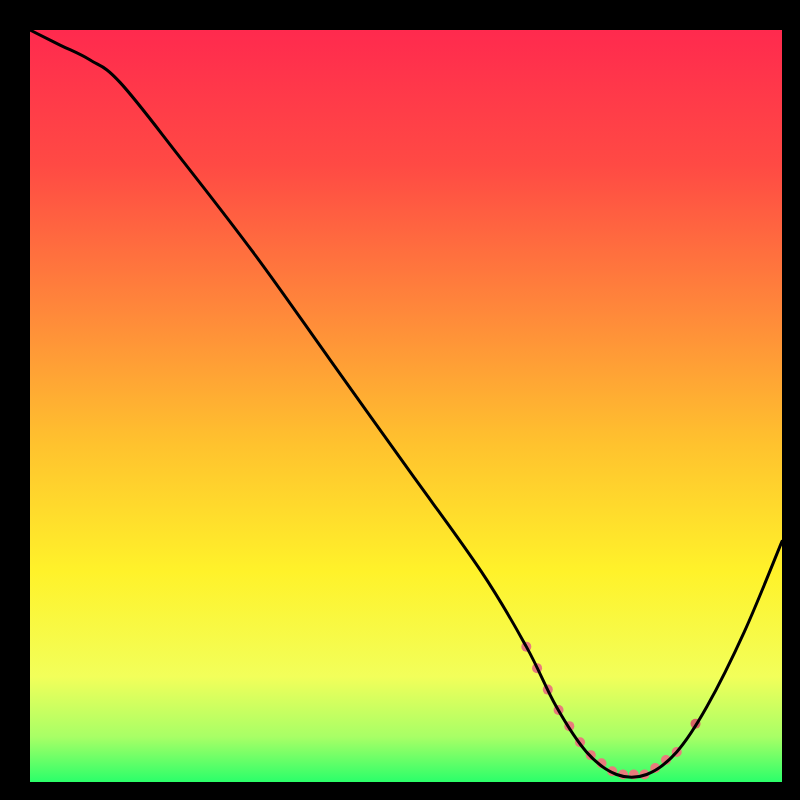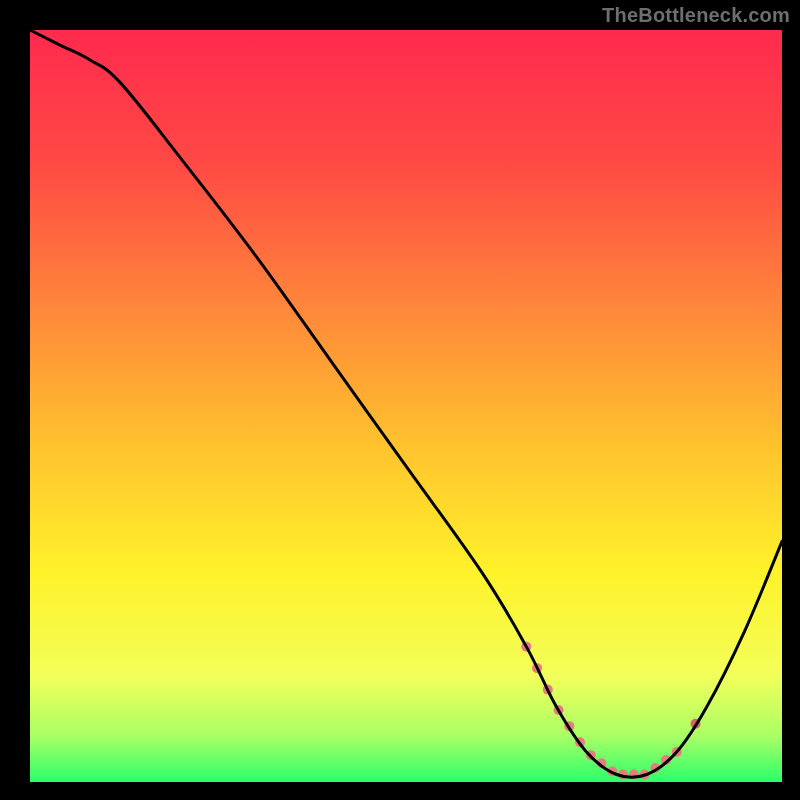--- a/index.html
+++ b/index.html
@@ -37,21 +37,20 @@
     stroke: #000;
     stroke-width: 3;
     stroke-linecap: round;
     stroke-linejoin: round;
   }
 </style>
 </head>
 <body>
 
 <div class="stage">
-  <div class="watermark">TheBottleneck.com</div>
 
   <svg id="chart-svg" width="800" height="800">
     <defs>
       <linearGradient id="bg-grad" x1="0" y1="0" x2="0" y2="1">
           <stop offset="0%" stop-color="#ff2a4e"></stop>
           <stop offset="18%" stop-color="#ff4a44"></stop>
           <stop offset="38%" stop-color="#ff8a3a"></stop>
           <stop offset="55.00000000000001%" stop-color="#ffc22e"></stop>
           <stop offset="72%" stop-color="#fff22a"></stop>
           <stop offset="86%" stop-color="#f2ff5a"></stop>

